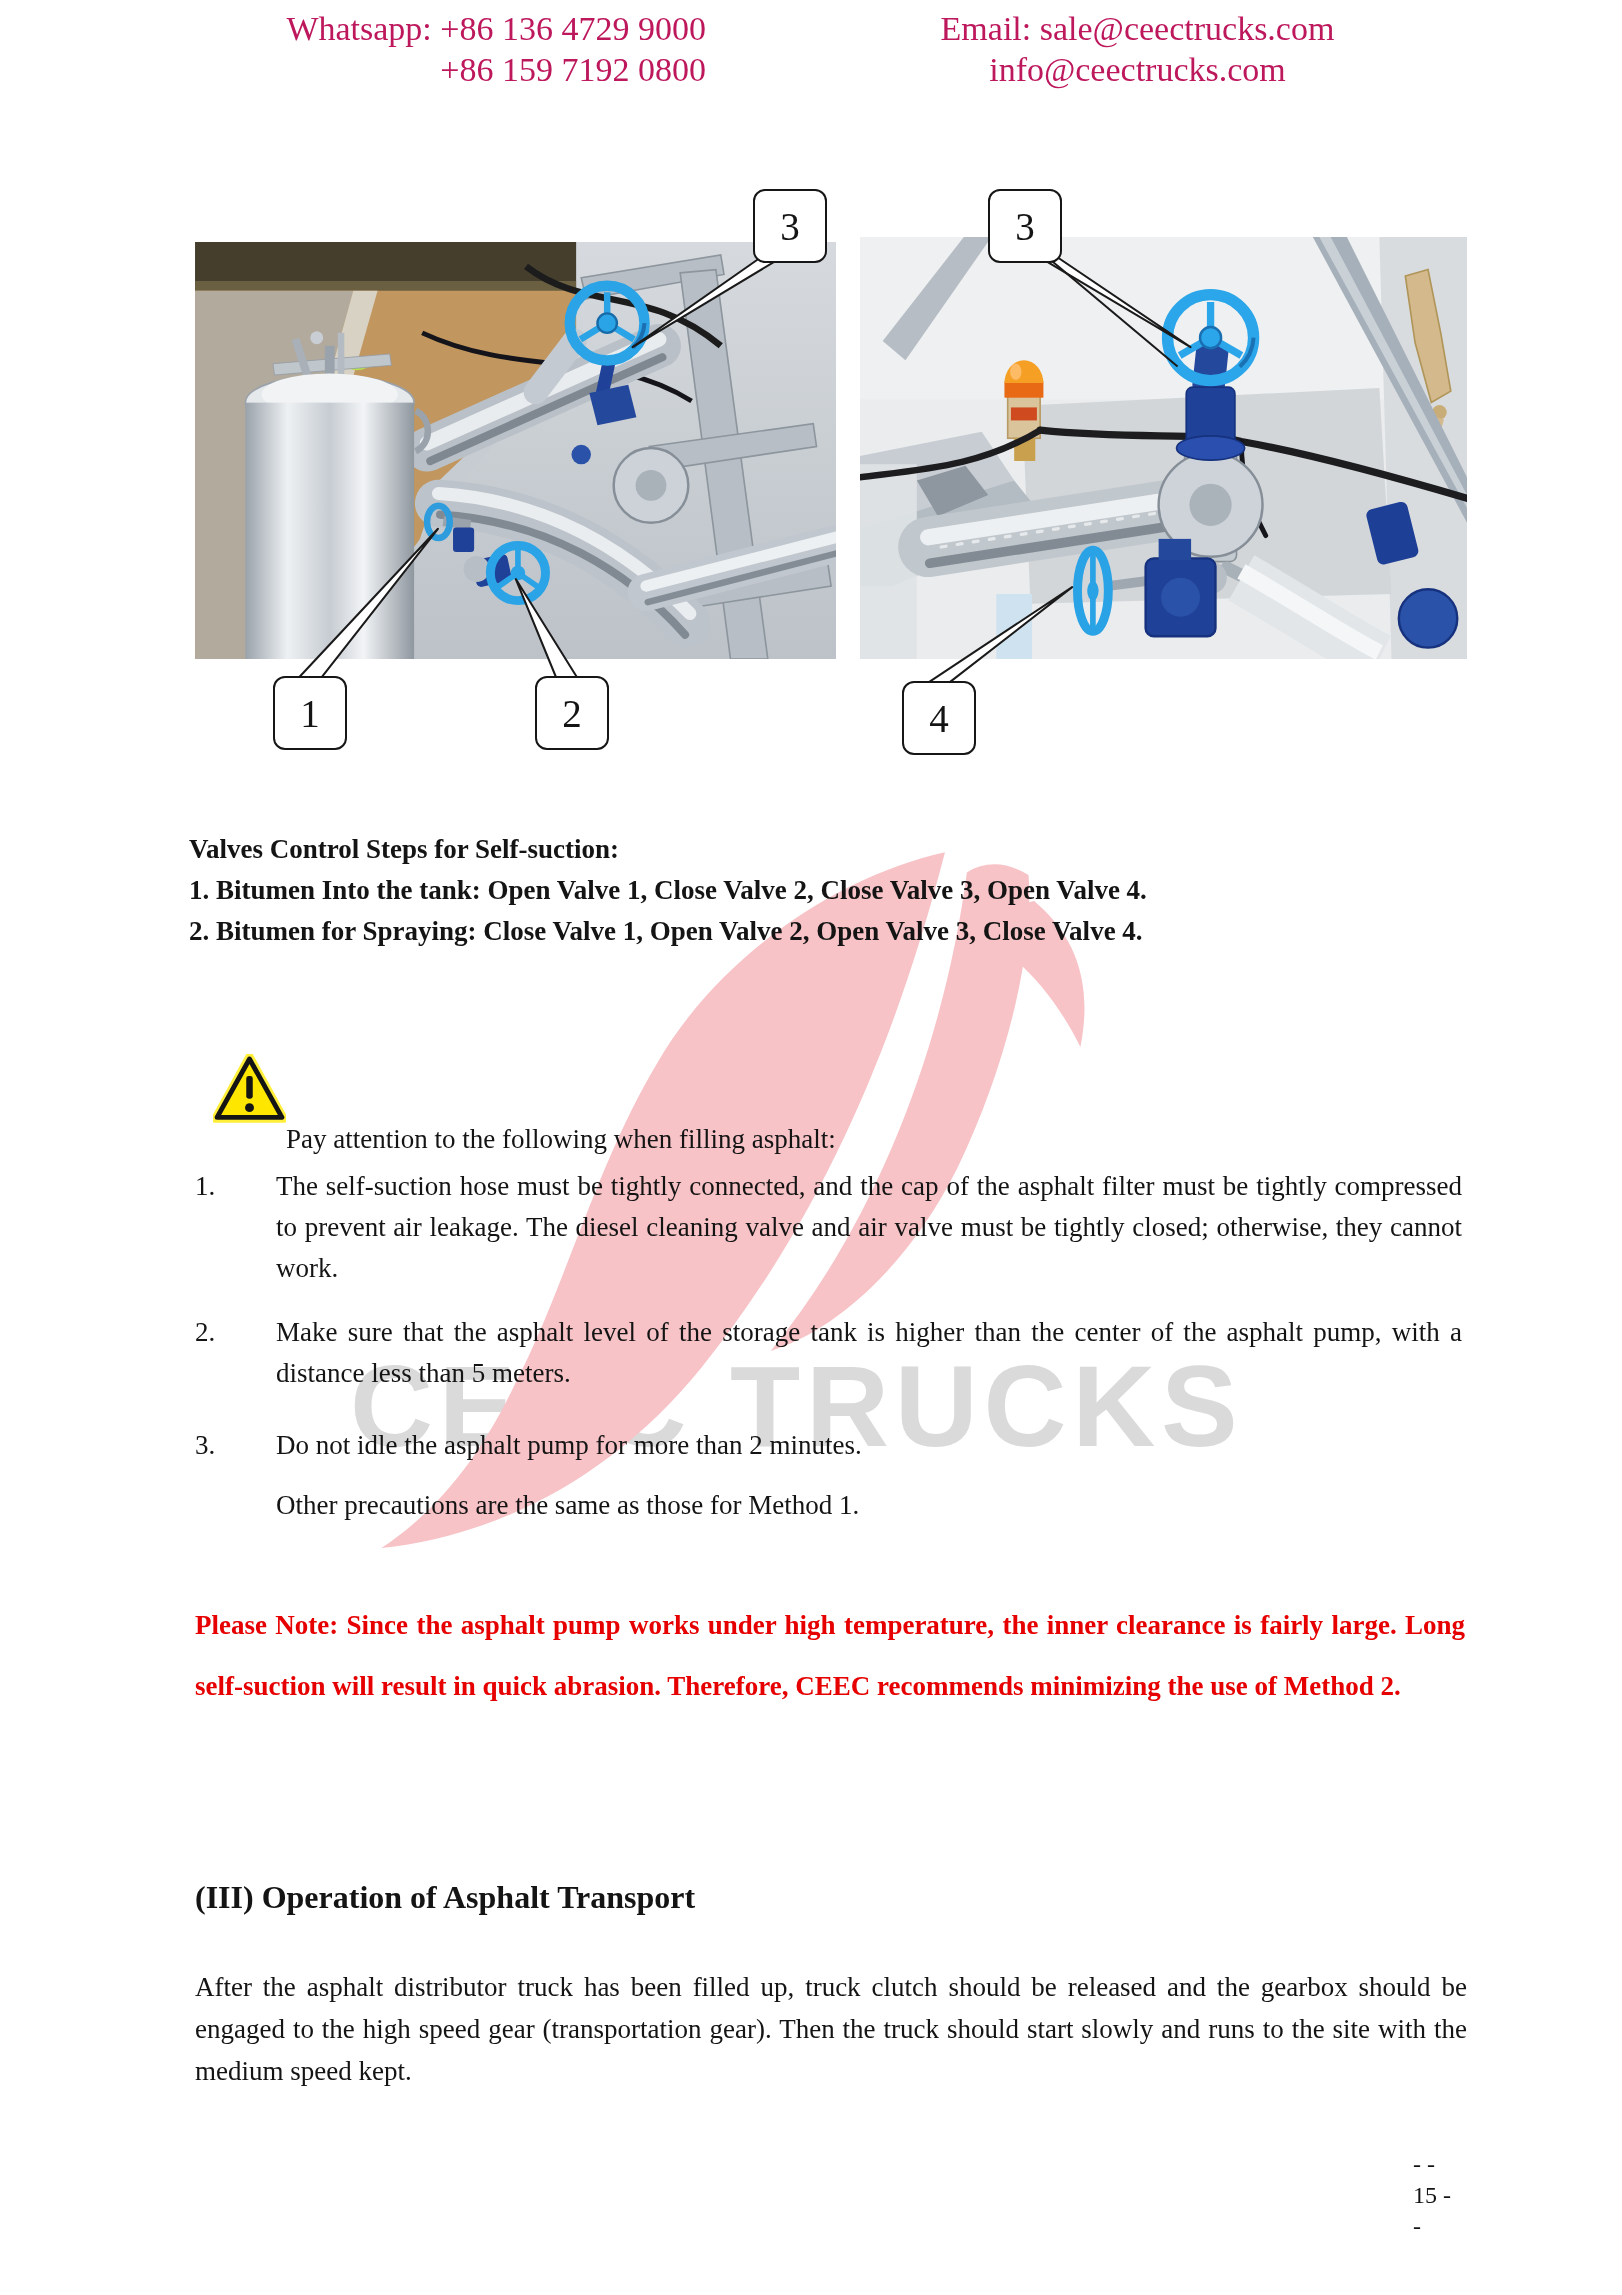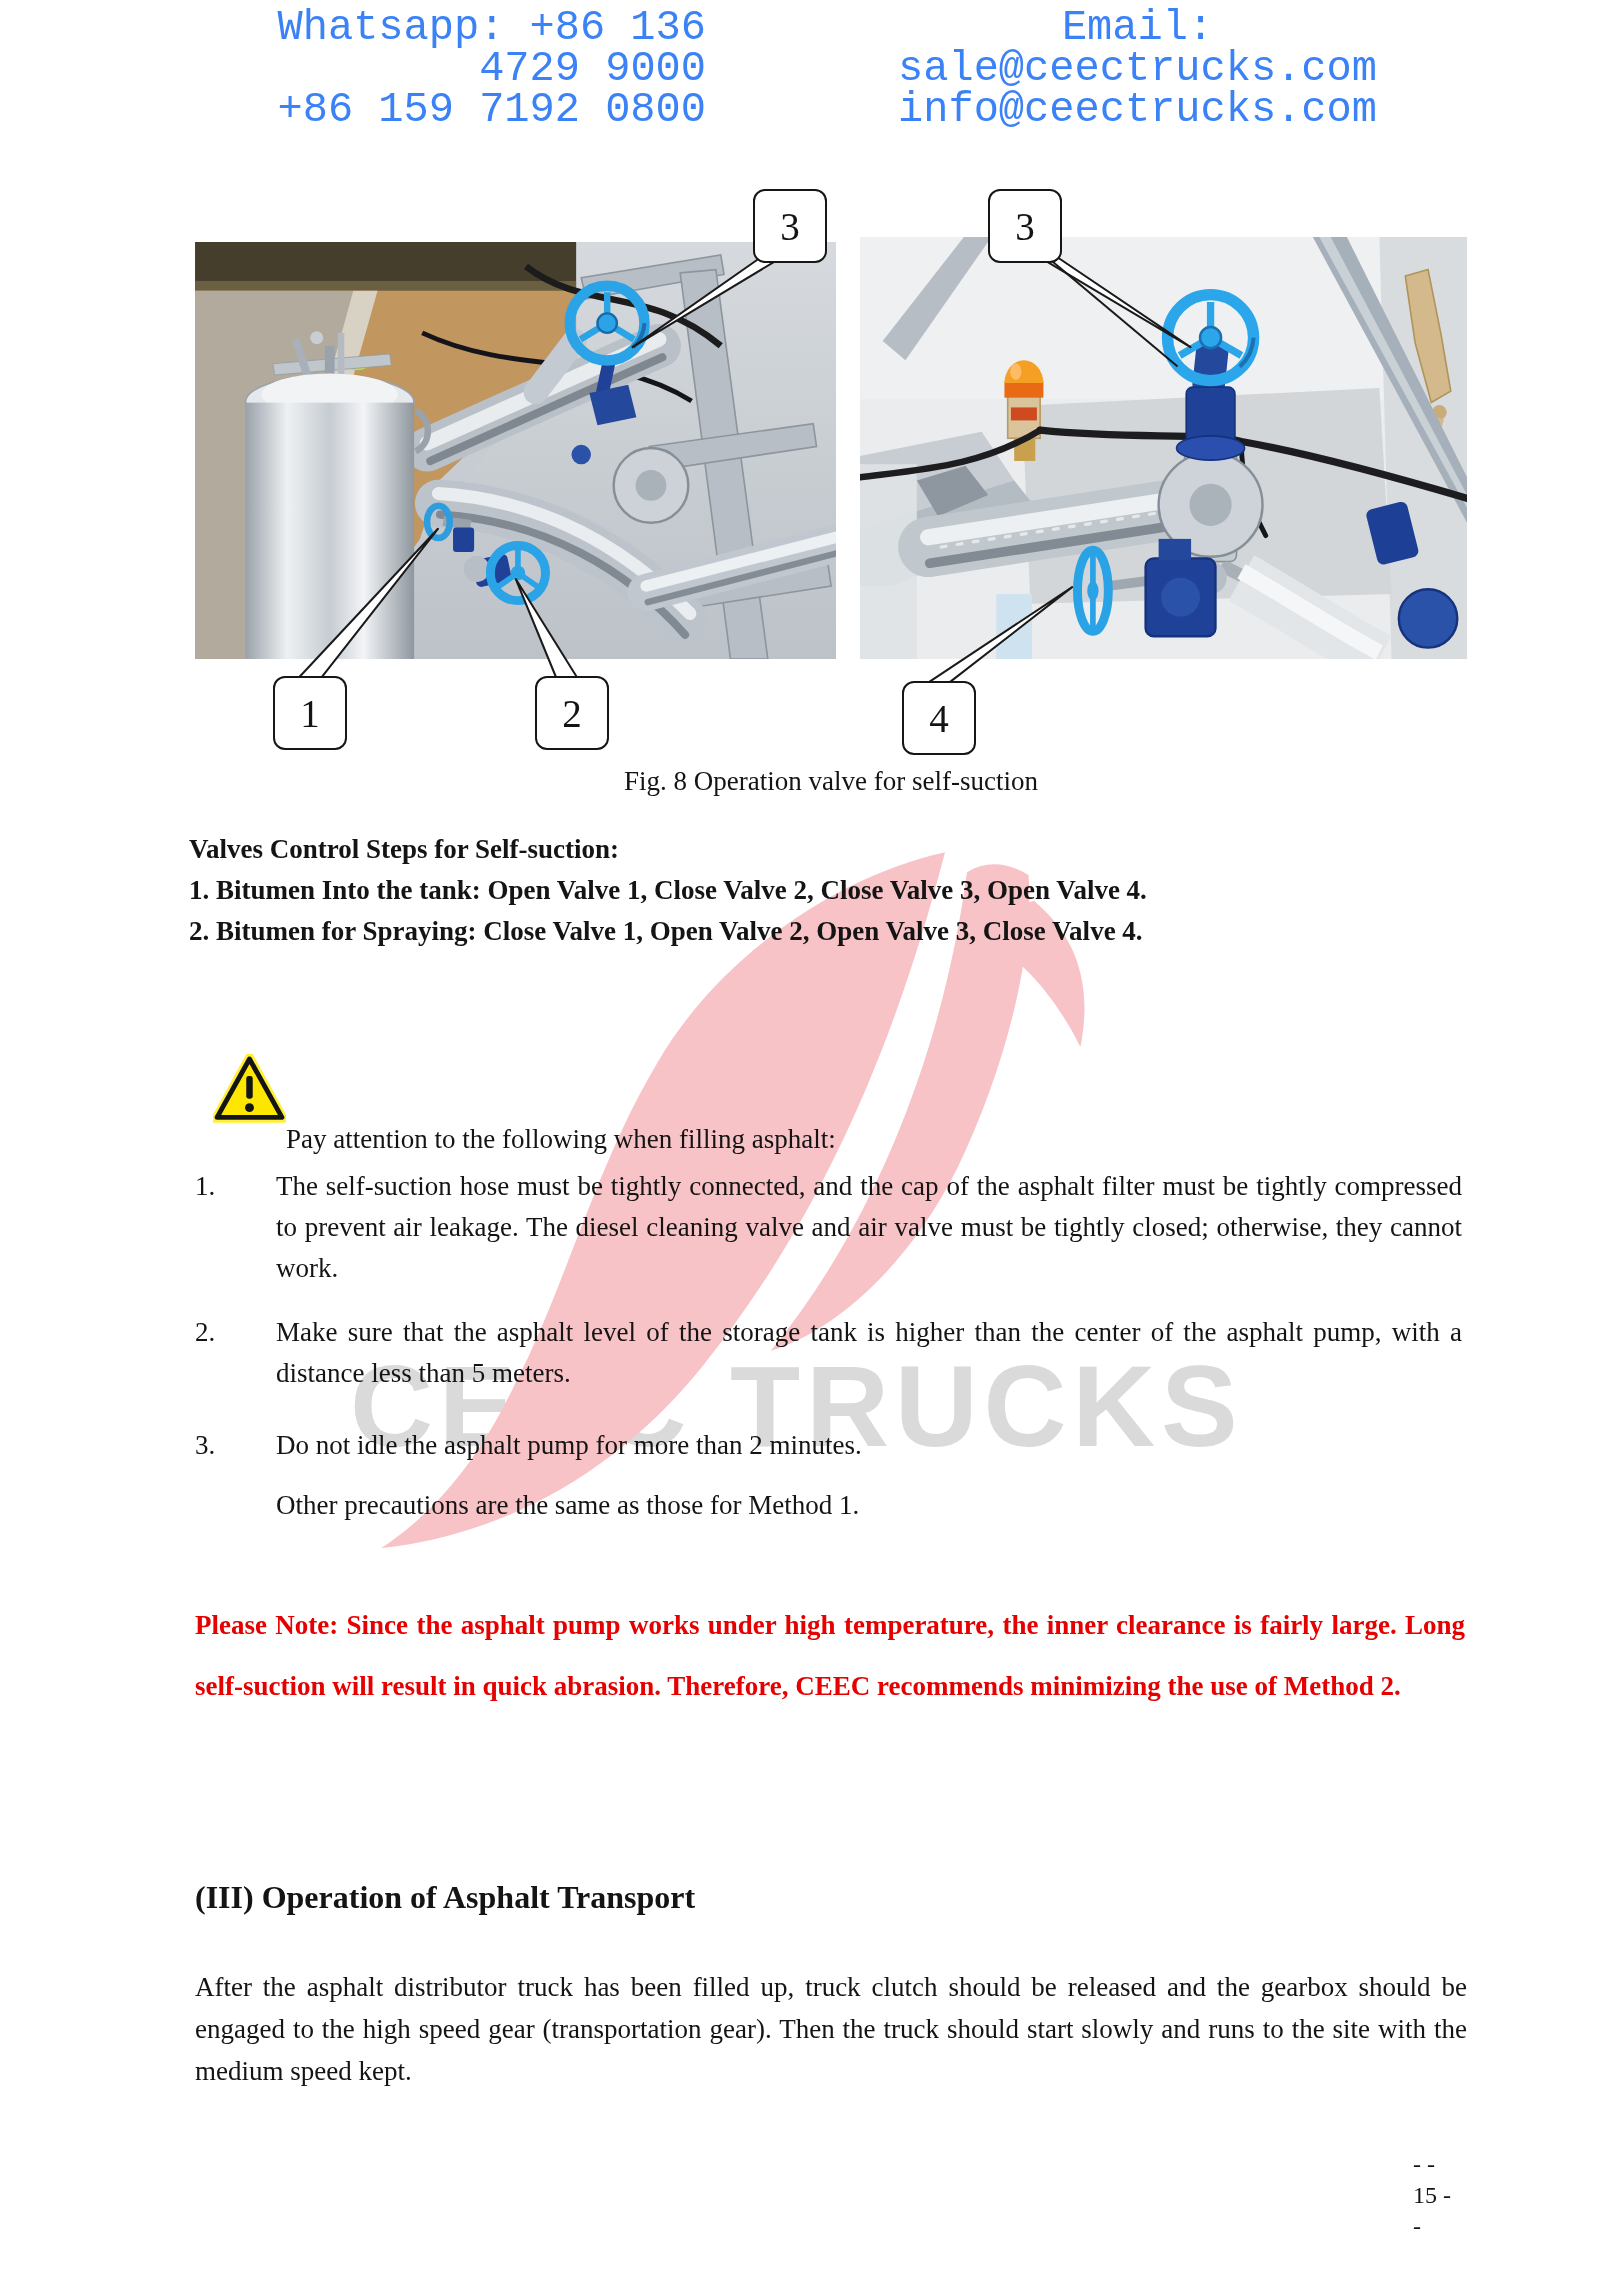--- a/index.html
+++ b/index.html
@@ -1,21 +1,21 @@
 <!DOCTYPE html>
 <html style="font-size:13px"><head>
 <meta charset="utf-8">
 <style>
   html,body{margin:0;padding:0;background:#888;}
   .page{position:relative;width:1622px;height:2295px;background:#ffffff;overflow:hidden;
         font-family:"Liberation Serif", serif;color:#141414;}
   .abs{position:absolute;}
   
-  .contact{font-family:Liberation Mono, monospace;font-size:42px;line-height:41px;
-           color:#3b82f6;text-align:right;z-index:2;}
+  .contact{font-family:Liberation Serif, serif;font-size:34px;line-height:41px;
+           color:#be185d;text-align:right;z-index:2;}
   
   .photo{z-index:1;}
   .leader-overlay{left:0;top:0;width:1622px;height:811px;z-index:2;pointer-events:none;}
   .callout{width:70px;height:70px;background:#ffffff;border:2.4px solid #161616;border-radius:12px;
            display:flex;align-items:center;justify-content:center;font-size:39px;z-index:3;}
   .caption{left:195px;top:766px;width:1272px;text-align:center;font-size:27px;z-index:2;}
   
   .steps{left:189px;top:829px;width:1298px;font-weight:bold;font-size:27px;line-height:41px;z-index:2;}
   .steps p{margin:0;}
   .warn-head{left:286px;top:1076px;font-weight:normal;font-size:27px;z-index:2;margin-top:48px;}
@@ -241,21 +241,20 @@
   <div class="abs callout" style="left:273px;top:676px;">
     <span>1</span>
   </div>
   <div class="abs callout" style="left:535px;top:676px;">
     <span>2</span>
   </div>
   <div class="abs callout" style="left:902px;top:681px;">
     <span>4</span>
   </div>
 
-  <div class="abs caption">Fig. 8 Operation valve for self-suction</div>
 
   <div class="abs steps">
     <p>Valves Control Steps for Self-suction:</p>
     <p>1. Bitumen Into the tank: Open Valve 1, Close Valve 2, Close Valve 3, Open Valve 4.</p>
     <p>2. Bitumen for Spraying: Close Valve 1, Open Valve 2, Open Valve 3, Close Valve 4.</p>
   </div>
 
   <svg class="abs tri" width="73" height="70" viewBox="0 0 90 86">
     <polygon points="45,2 88,80 2,80" fill="none" stroke="#ffef3a" stroke-width="9" stroke-linejoin="round"></polygon>
     <polygon points="45,6 85,78 5,78" fill="#ffe600" stroke="#141414" stroke-width="6" stroke-linejoin="round"></polygon>

